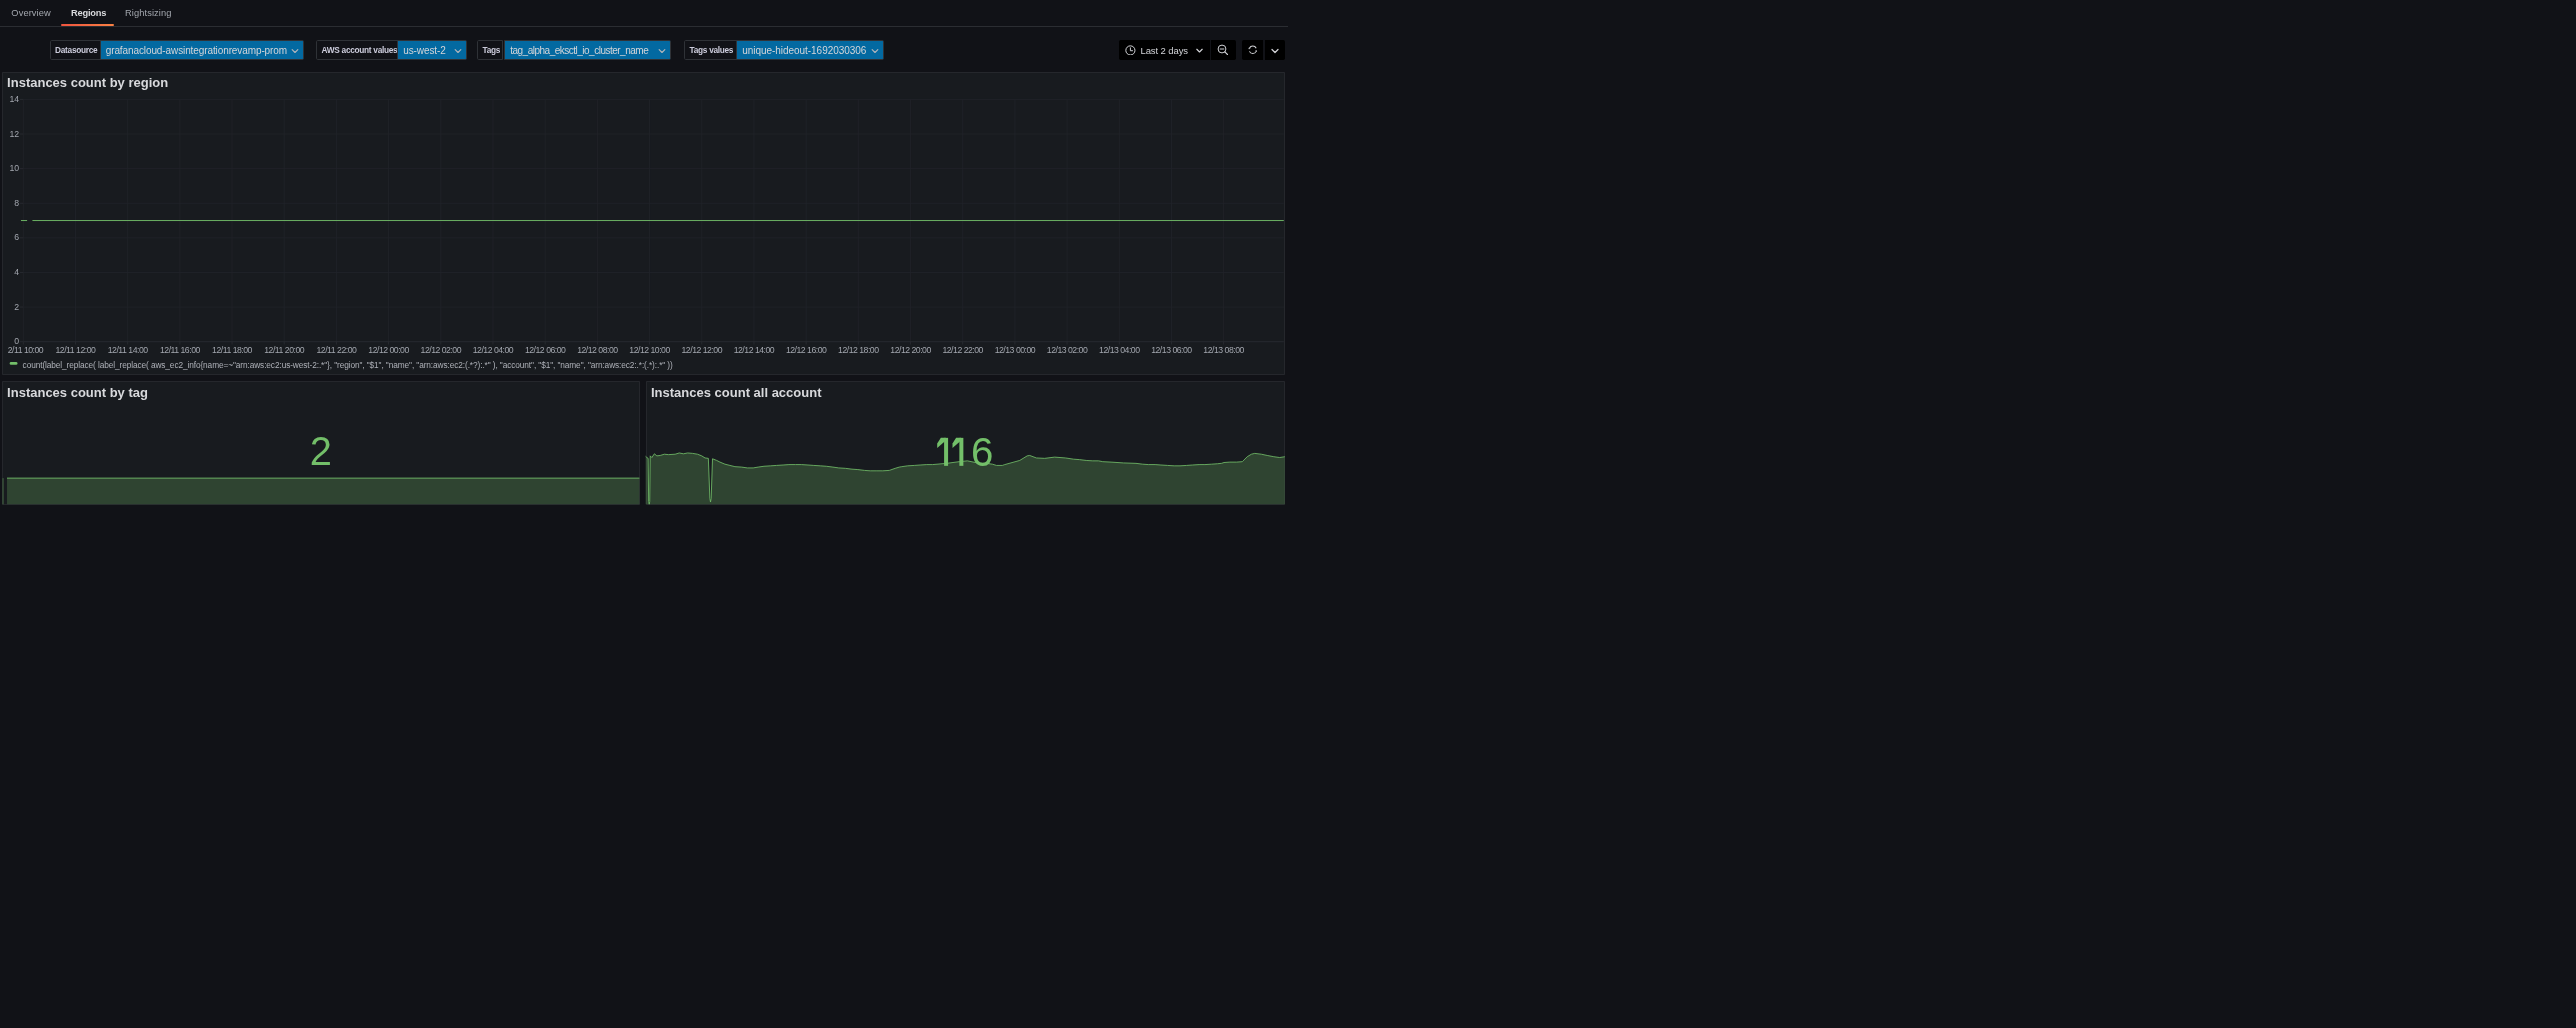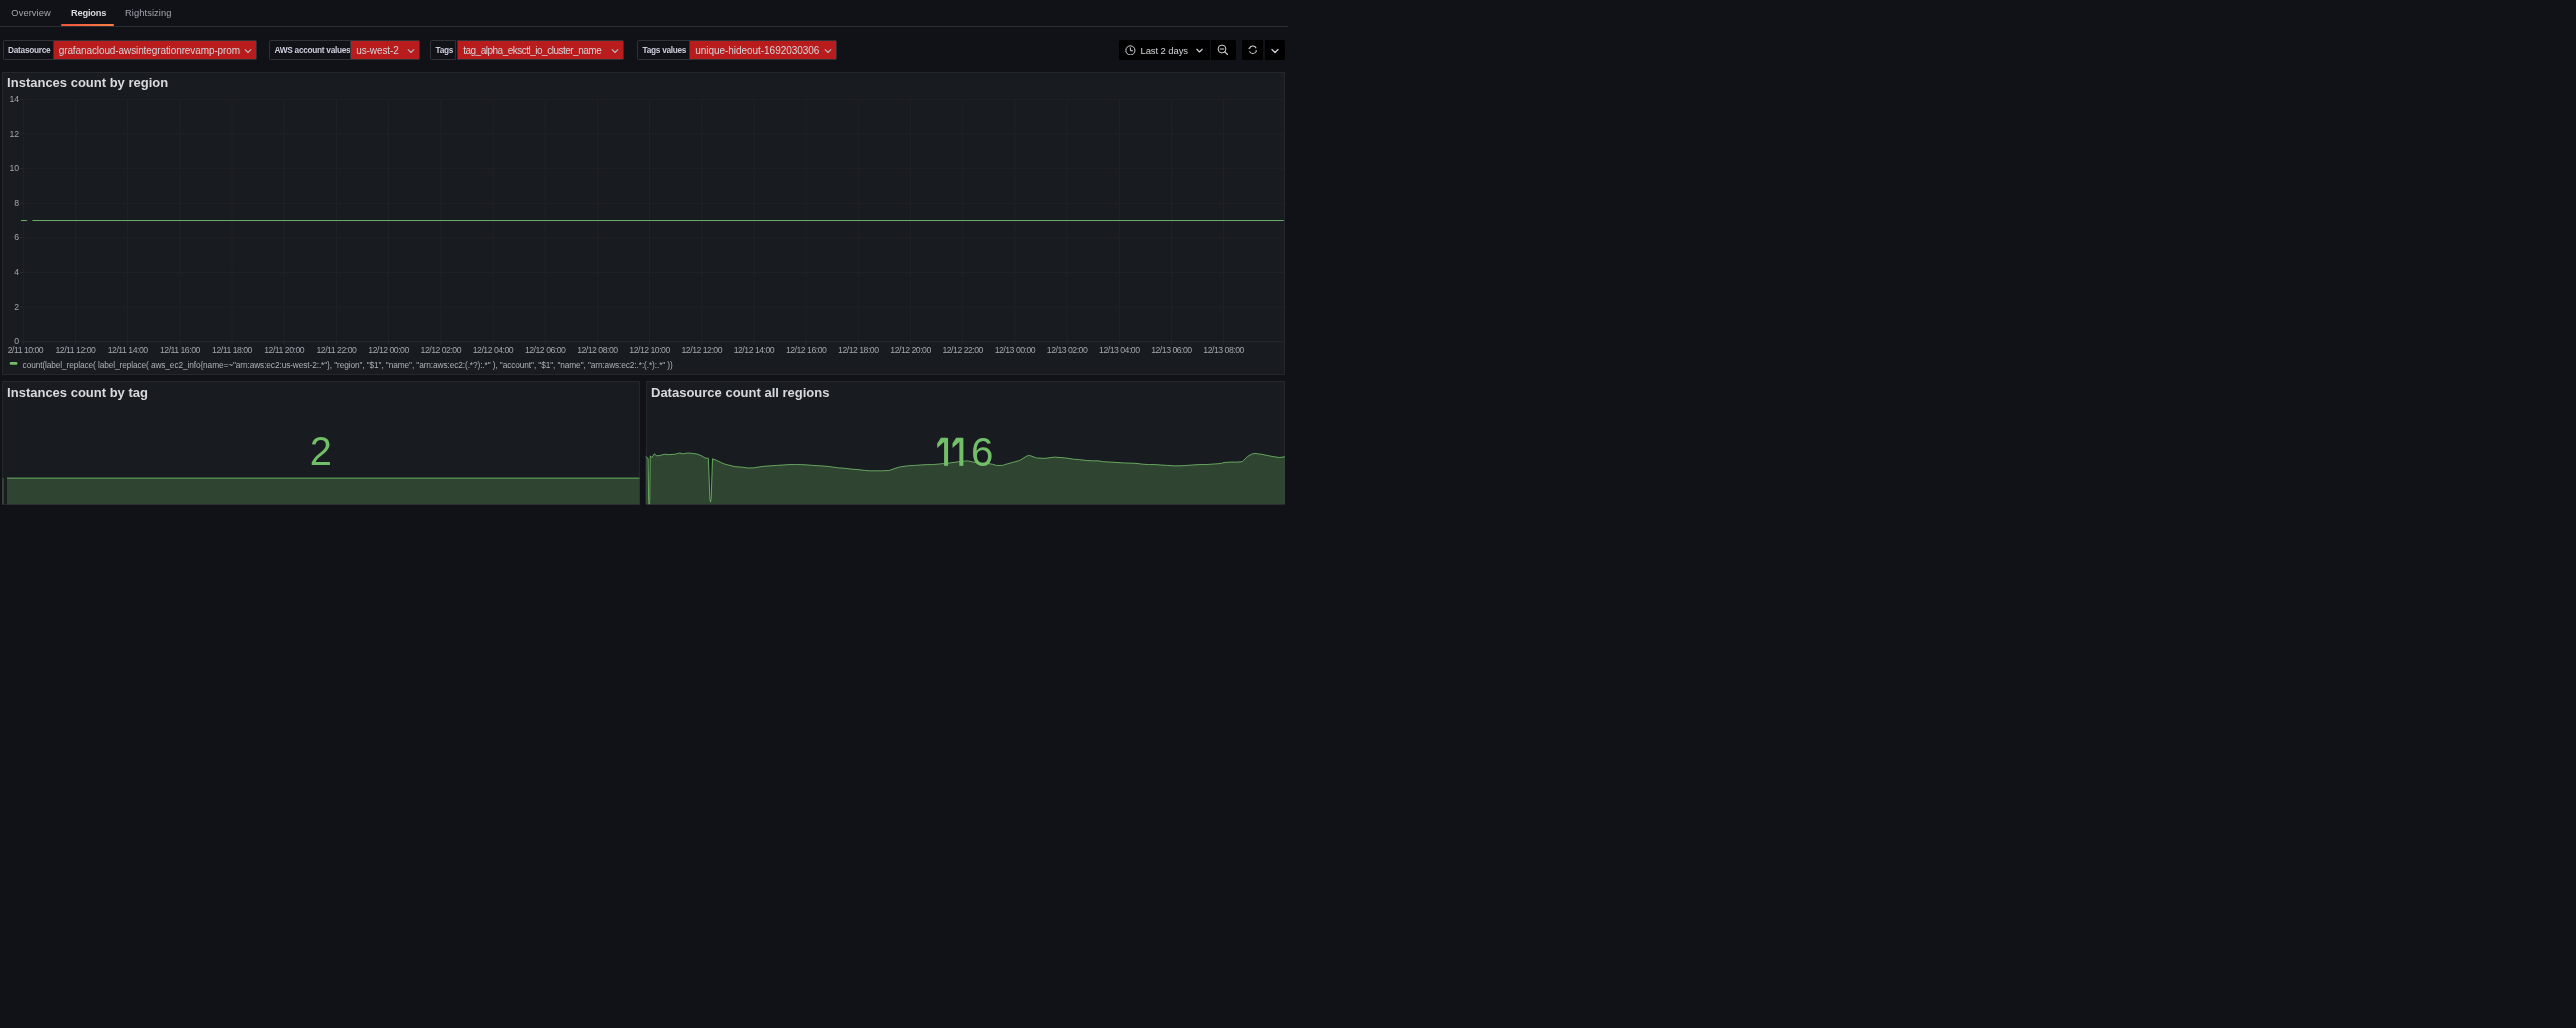--- a/index.html
+++ b/index.html
@@ -3,26 +3,26 @@
 * { margin:0; padding:0; box-sizing:border-box; }
 html,body { width:1288px; height:514px; background:#111217; overflow:hidden;
   font-family:"Liberation Sans", sans-serif; }
 #app { position:relative; width:1288px; height:514px; }
 .tabbar { position:absolute; left:0; top:0; width:1288px; height:26.6px;
   border-bottom:0.8px solid #2b2d32; }
 .tab { position:absolute; top:8px; font-size:9.3px; color:#a3a7ae; font-weight:400; letter-spacing:0.1px; }
 .tab.active { color:#d9dadd; font-weight:700; letter-spacing:-0.2px; }
 .tabline { position:absolute; left:61px; top:24px; width:53px; height:2.4px; border-radius:1.2px;
   background:linear-gradient(90deg,#f0543f,#fa8144); }
-.ctl { position:absolute; top:40px; height:20px; }
+.ctl { position:absolute; top:40px; height:20px;margin-left:47px; }
 .clabel { position:absolute; left:0; top:0; height:20px; border:0.8px solid #2f3237;
   border-radius:1.7px 0 0 1.7px; font-size:8.3px; font-weight:700; letter-spacing:-0.3px; color:#ccccdc;
   display:flex; align-items:center; padding-left:4.6px; background:#111217; white-space:nowrap; }
 .cvalue { position:absolute; top:0; height:20px; border:0.8px solid #2f3237; margin-left:-0.8px;
-  border-radius:0 1.7px 1.7px 0; background:#b91c1c; color:#d4d5d9; font-size:10px;
+  border-radius:0 1.7px 1.7px 0; background:#0369a1; color:#d4d5d9; font-size:10px;
   display:flex; align-items:center; padding-left:5px; white-space:nowrap; }
 .cvalue .chev { position:absolute; right:3.2px; top:5.3px; }
 .btn { position:absolute; top:40px; height:20px; background:#000000; }
 .btn-text { font-size:9.5px; font-weight:500; color:#d2d3d7; letter-spacing:-0.1px; }
 .panel { position:absolute; background:#181b1f; border:0.8px solid #25272c; border-radius:0.8px; }
 .ptitle { position:absolute; font-size:13px; font-weight:700; color:#d8d9dc; letter-spacing:0; }
 svg.lay { position:absolute; left:0; top:0; }
 </style></head><body>
 <div id="app">
   <div class="tabbar">
@@ -100,21 +100,21 @@
       </svg>
     </div>
 
   <div class="panel" style="left:1.7px;top:72px;width:1283px;height:303px"></div>
   <span class="ptitle" style="left:7.1px;top:75px">Instances count by region</span>
 
   <div class="panel" style="left:1.7px;top:381px;width:638px;height:124px"></div>
   <span class="ptitle" style="left:7.1px;top:385px">Instances count by tag</span>
 
   <div class="panel" style="left:646px;top:381px;width:639px;height:124px"></div>
-  <span class="ptitle" style="left:651px;top:385px">Datasource count all regions</span>
+  <span class="ptitle" style="left:651px;top:385px">Instances count all account</span>
 
   <svg class="lay" width="1288" height="514" viewBox="0 0 1551 619">
     <line x1="28.0" y1="119.7" x2="28.0" y2="411.5" stroke="#212329" stroke-width="1"></line>
 <line x1="28.0" y1="411.5" x2="28.0" y2="414.9" stroke="#2a2d33" stroke-width="1"></line>
 <line x1="90.8" y1="119.7" x2="90.8" y2="411.5" stroke="#212329" stroke-width="1"></line>
 <line x1="90.8" y1="411.5" x2="90.8" y2="414.9" stroke="#2a2d33" stroke-width="1"></line>
 <line x1="153.7" y1="119.7" x2="153.7" y2="411.5" stroke="#212329" stroke-width="1"></line>
 <line x1="153.7" y1="411.5" x2="153.7" y2="414.9" stroke="#2a2d33" stroke-width="1"></line>
 <line x1="216.6" y1="119.7" x2="216.6" y2="411.5" stroke="#212329" stroke-width="1"></line>
 <line x1="216.6" y1="411.5" x2="216.6" y2="414.9" stroke="#2a2d33" stroke-width="1"></line>

